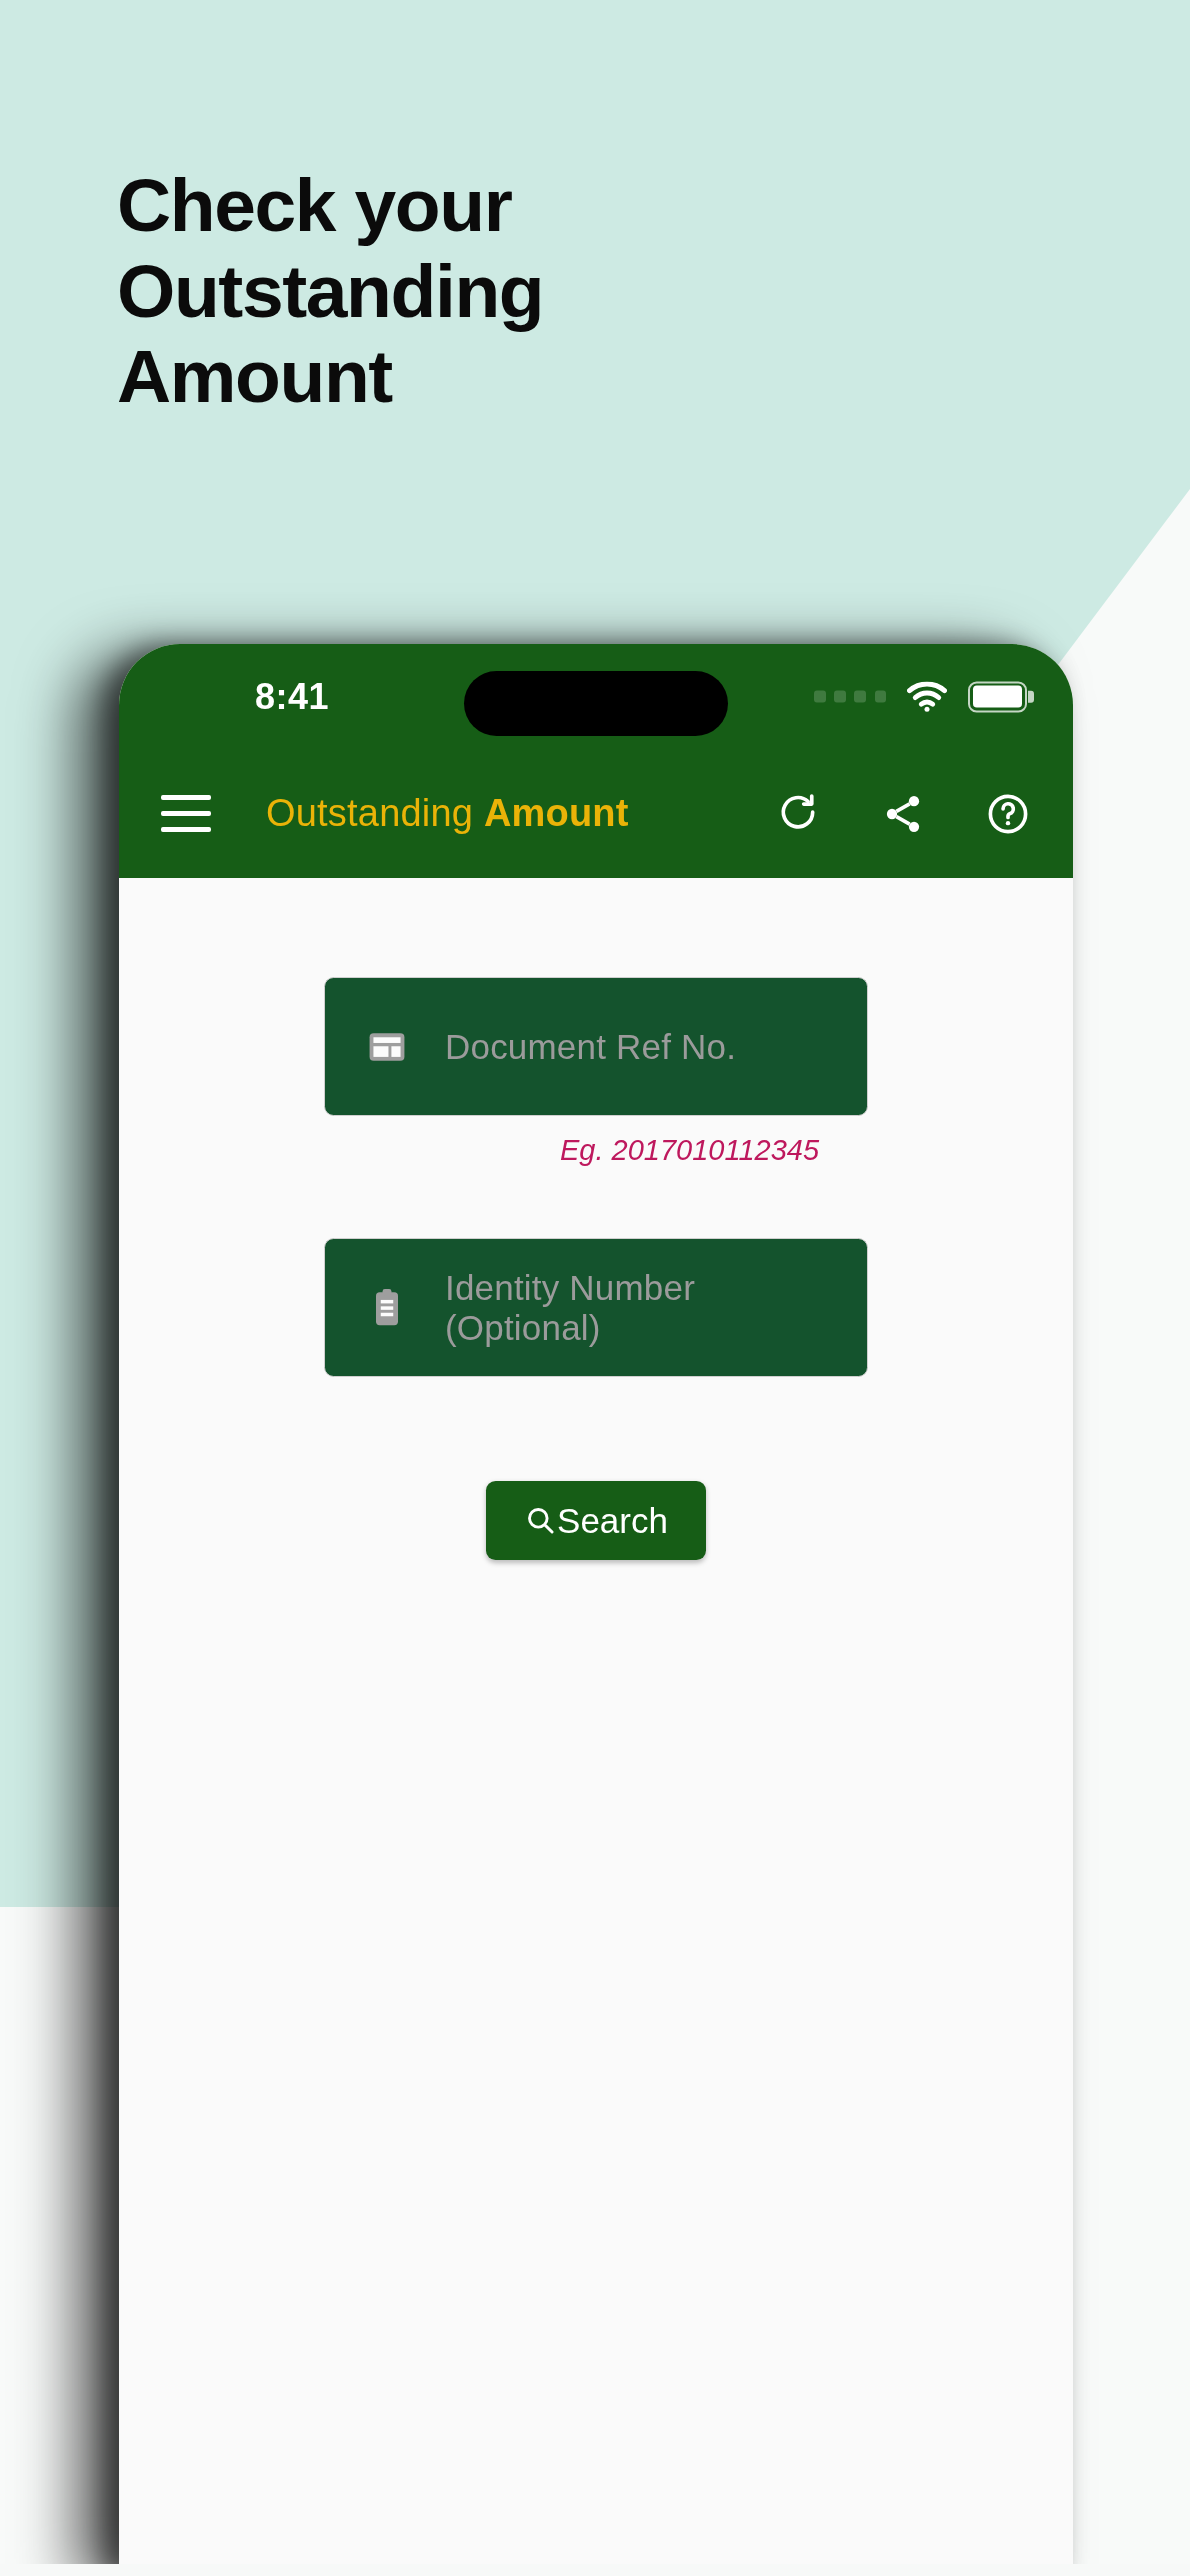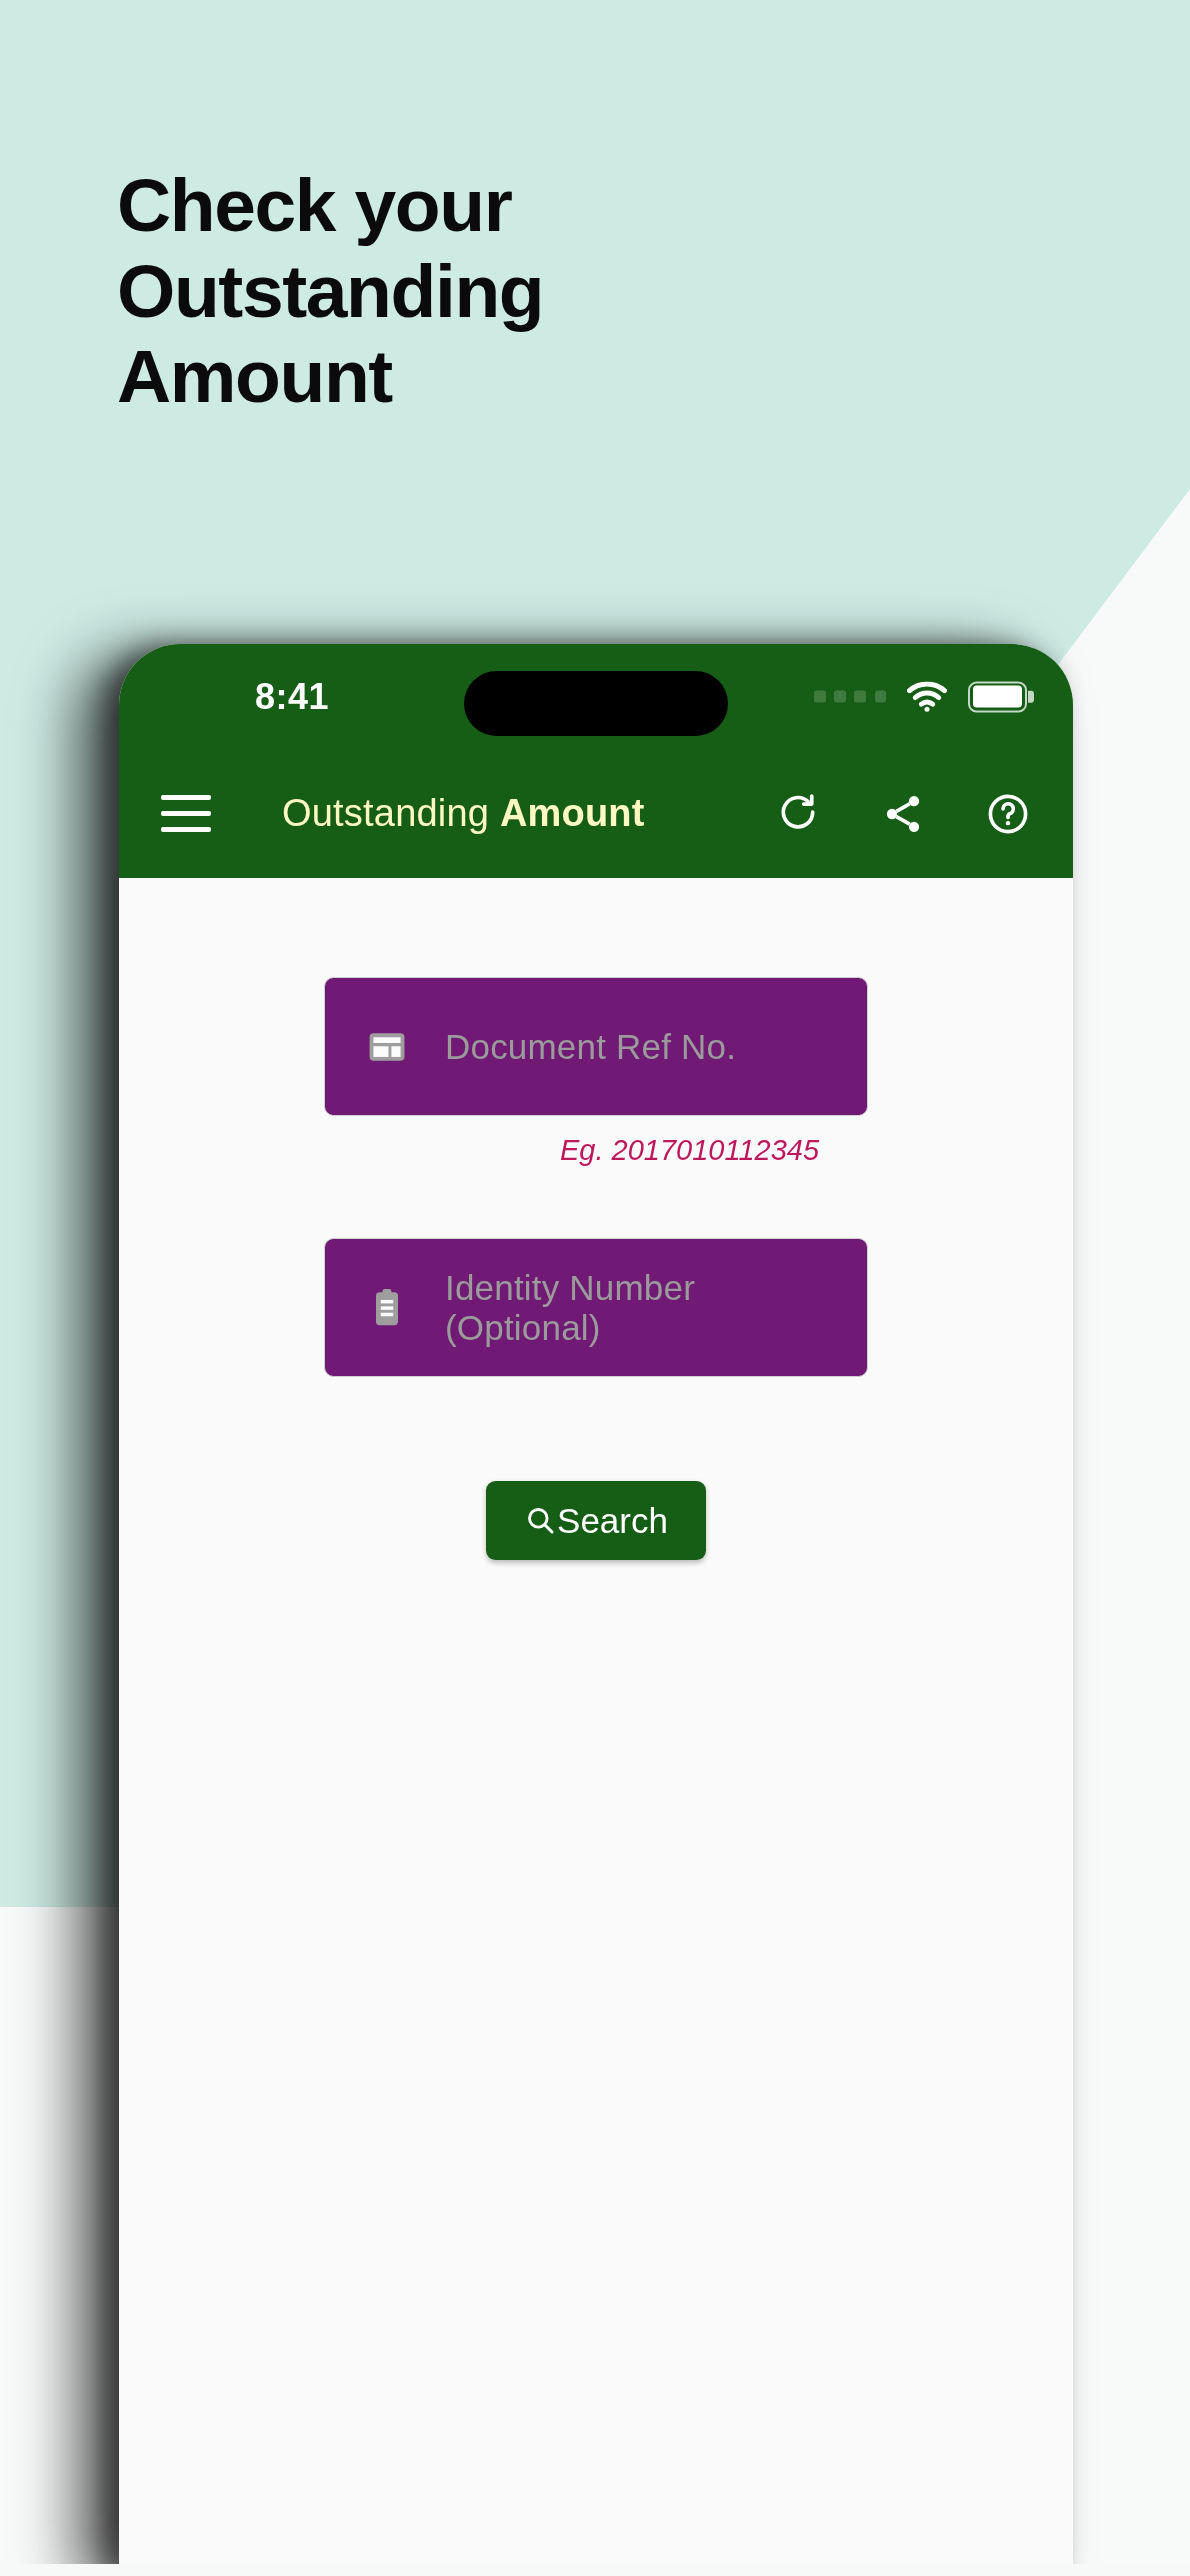--- a/index.html
+++ b/index.html
@@ -124,22 +124,22 @@
     width:50px; height:38px;
     display:flex; flex-direction:column; justify-content:space-between;
     flex:0 0 auto;
     cursor:pointer;
   }
   .hamburger i {
     display:block; height:5.8px; width:100%;
     background:#ffffff; border-radius:1.9px;
   }
   .appbar-title {
-    margin-left:71px;
-    color:#fef9c3;
+    margin-left:55px;
+    color:#eab308;
     font-size:38px;
     letter-spacing:0.2px;
     white-space:nowrap;
     text-align:right;
   }
   .appbar-title b { font-weight:bold; }
   .appbar-title .light { font-weight:normal; }
   .appbar-actions {
     margin-left:auto;
     display:flex; align-items:center; gap:59px;
@@ -156,21 +156,21 @@
     background:#fafafa;
     height:calc(100% - 235px);
     padding-top:99px;
   }
 
   .field-wrap { padding:0 205px; }
   .field {
     height:139px;
     border:1.9px solid #cfcfcf;
     border-radius:9.6px;
-    background:#701a75;
+    background:#14532d;
     display:flex;
     align-items:center;
     padding:0 40px;
     gap:36px;
   }
   .field-icon { width:44px; height:44px; flex:0 0 auto; }
   .field-icon svg { display:block; }
   .field-text {
     color:#9b9b9b;
     font-size:35px;

